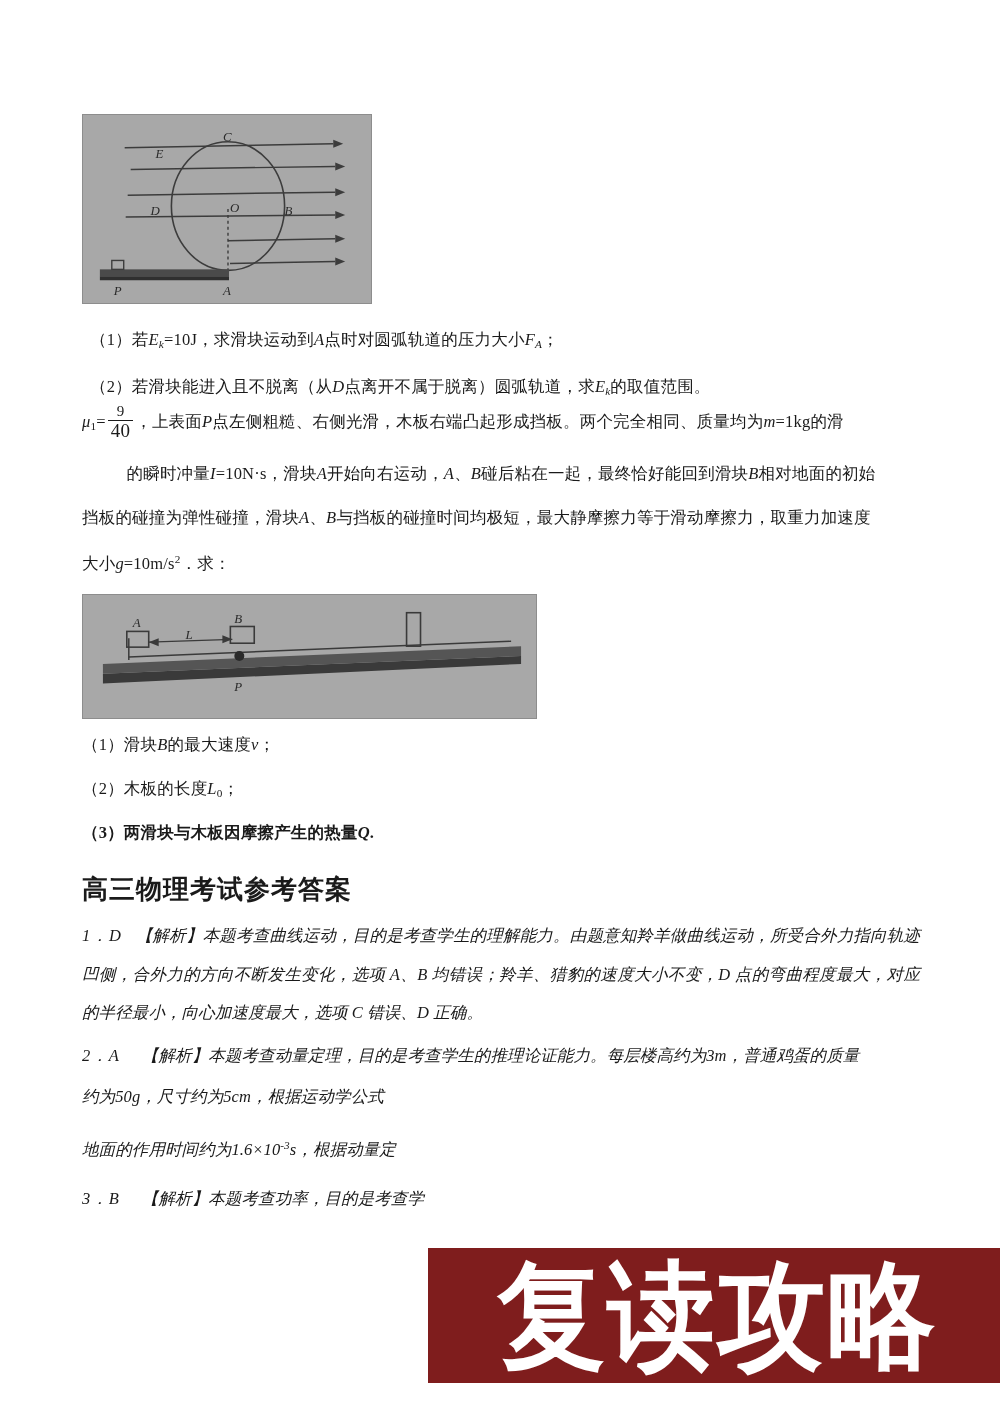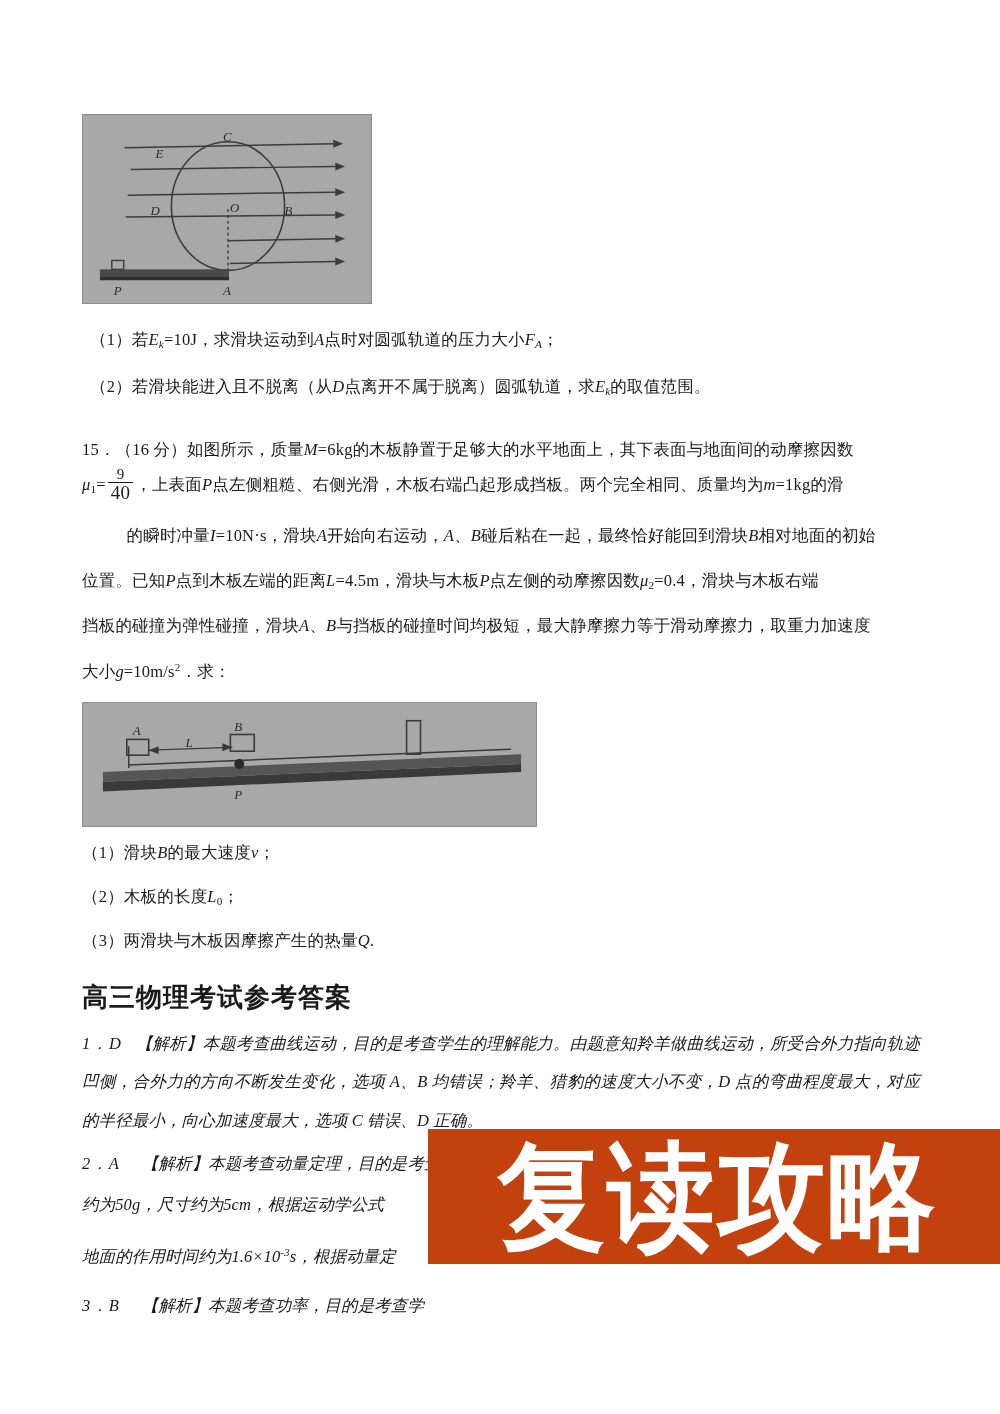--- a/index.html
+++ b/index.html
@@ -78,23 +78,23 @@
     line-height: 2.35;
     letter-spacing: 0.1px;
     text-align: justify;
     font-style: italic;
   }
   .ans-para .lead { letter-spacing: 1px; }
 
   
   .watermark {
     position: absolute;
-    left: 428px; top: 1129px;
+    left: 428px; top: 1248px;
     width: 572px; height: 135px;
-    background: #c2410c;
+    background: #7f1d1d;
     display: flex;
     align-items: center;
     justify-content: center;
     overflow: hidden;
     padding-left: 7px;
   }
   .watermark span {
     color: #ffffff;
     font-family: "Liberation Sans", "DejaVu Sans", sans-serif;
     font-weight: bold;
@@ -153,36 +153,30 @@
     </div>
 
     <div class="line q-line" style="margin-top:24px;">
       <span>（1）若</span><span class="it">E</span><sub>k</sub><span>=10J</span><span>，求滑块运动到</span><span class="it">A</span><span>点时对圆弧轨道的压力大小</span><span class="it">F</span><sub>A</sub><span>；</span>
     </div>
 
     <div class="line q-line" style="margin-top:22px;">
       <span>（2）若滑块能进入且不脱离（从</span><span class="it">D</span><span>点离开不属于脱离）圆弧轨道，求</span><span class="it">E</span><sub>k</sub><span>的取值范围。</span>
     </div>
 
-    <div class="line" style="margin-top:38px;">
-      <span>15．</span><span>（16 分）</span><span>如图所示，质量</span><span class="it">M</span><span>=6kg</span><span>的木板静置于足够大的水平地面上，其下表面与地面间的动摩擦因数</span>
-    </div>
 
     <div class="line" style="margin-top:4px;">
       <span class="it">μ</span><sub class="nsub">1</sub><span>=</span><span class="frac"><span class="num">9</span><span class="den">40</span></span><span>，上表面</span><span class="it">P</span><span>点左侧粗糙、右侧光滑，木板右端凸起形成挡板。两个完全相同、质量均为</span><span class="it">m</span><span>=1kg</span><span>的滑</span>
     </div>
 
 
     <div class="line" style="margin-top:20px;text-align:center;">
       <span>的瞬时冲量</span><span class="it">I</span><span>=10N·s</span><span>，滑块</span><span class="it">A</span><span>开始向右运动，</span><span class="it">A</span><span>、</span><span class="it">B</span><span>碰后粘在一起，最终恰好能回到滑块</span><span class="it">B</span><span>相对地面的初始</span>
     </div>
 
-    <div class="line" style="margin-top:20px;">
-      <span>位置。已知</span><span class="it">P</span><span>点到木板左端的距离</span><span class="it">L</span><span>=4.5m</span><span>，滑块与木板</span><span class="it">P</span><span>点左侧的动摩擦因数</span><span class="it">μ</span><sub class="nsub">2</sub><span>=0.4</span><span>，滑块与木板右端</span>
-    </div>
 
     <div class="line" style="margin-top:20px;">
       <span>挡板的碰撞为弹性碰撞，滑块</span><span class="it">A</span><span>、</span><span class="it">B</span><span>与挡板的碰撞时间均极短，最大静摩擦力等于滑动摩擦力，取重力加速度</span>
     </div>
 
     <div class="line" style="margin-top:20px;">
       <span>大小</span><span class="it">g</span><span>=10m/s</span><sup>2</sup><span>．求：</span>
     </div>
 
     <div class="fig fig-2" style="margin-top:18px;">
@@ -217,21 +211,21 @@
     </div>
 
     <div class="line" style="margin-top:14px;">
       <span>（1）滑块</span><span class="it">B</span><span>的最大速度</span><span class="it">v</span><span>；</span>
     </div>
 
     <div class="line" style="margin-top:19px;">
       <span>（2）木板的长度</span><span class="it">L</span><sub class="nsub">0</sub><span>；</span>
     </div>
 
-    <div class="line" style="margin-top:19px;">
+    <div class="line" style="margin-top:19px;font-weight:bold;">
       <span>（3）两滑块与木板因摩擦产生的热量</span><span class="it">Q</span><span>.</span>
     </div>
 
     <div class="ans-title">高三物理考试参考答案</div>
 
     <div class="ans-para" style="margin-top:10px;">
       <span class="lead">1．D</span><span style="display:inline-block;width:14px;"></span><span>【解析】</span><span>本题考查曲线运动，目的是考查学生的理解能力。由题意知羚羊做曲线运动，所受合外力指向轨迹凹侧，合外力的方向不断发生变化，选项 A、B 均错误；羚羊、猎豹的速度大小不变，D 点的弯曲程度最大，对应的半径最小，向心加速度最大，选项 C 错误、D 正确。</span>
     </div>
 
     <div class="ans-para" style="margin-top:4px;">

